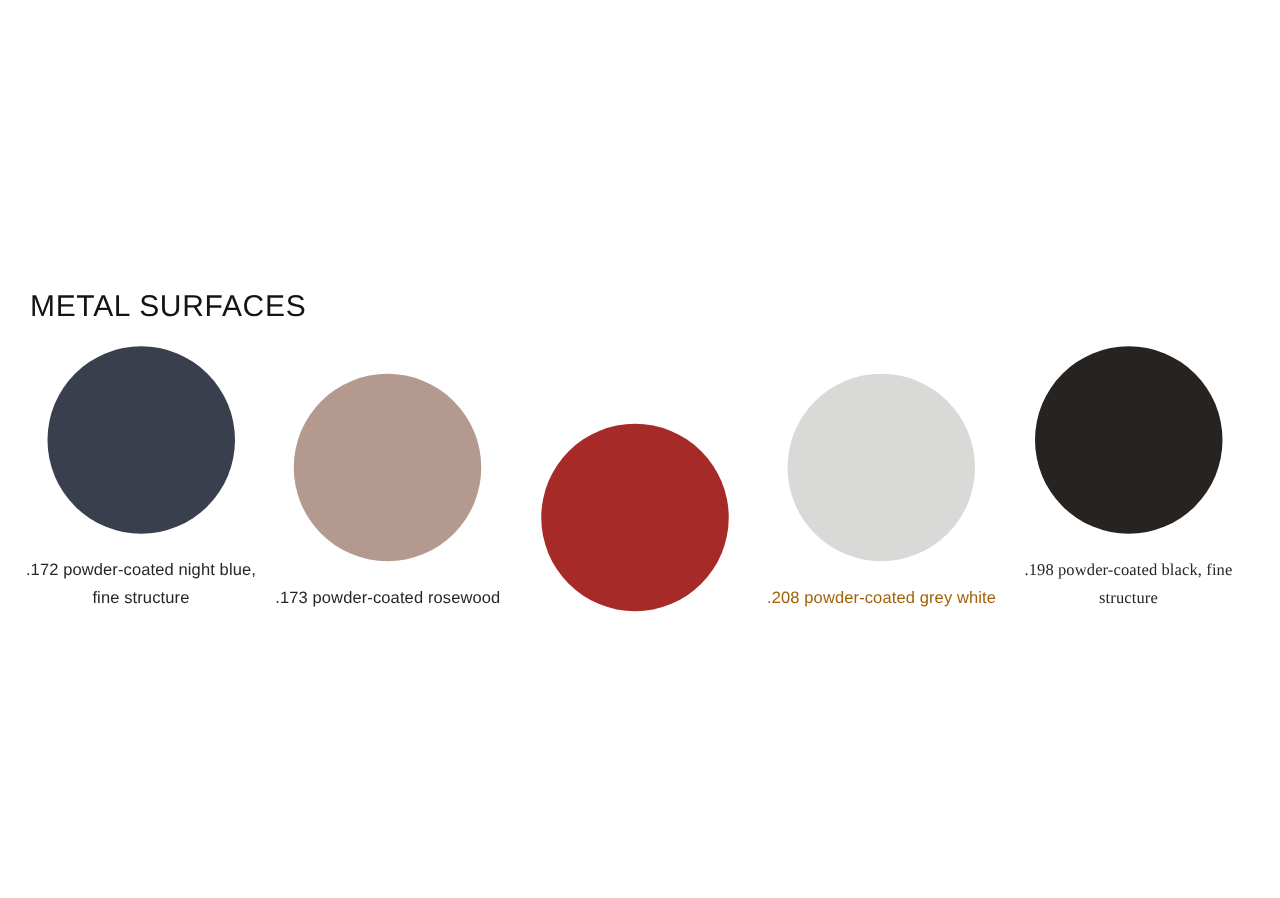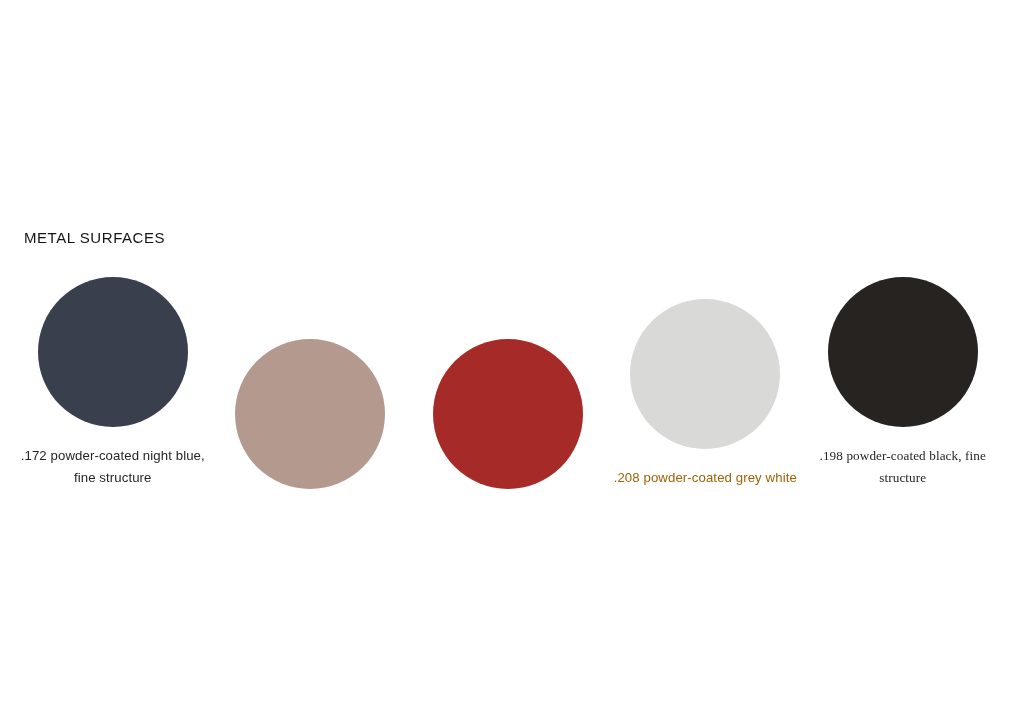--- a/index.html
+++ b/index.html
@@ -22,21 +22,21 @@
     width: 1024px;
     height: 718px;
     background: #ffffff;
   }
 
   
   #section-title {
     position: absolute;
     left: 24px;
     top: 213px;
-    font-size: 15px;
+    font-size: 24px;
     font-weight: 400;
     letter-spacing: 0.55px;
     line-height: 26px;
     color: #141414;
     white-space: nowrap;
   }
 
   
   #swatch-row {
     position: absolute;
@@ -83,20 +83,21 @@
 
   <div id="swatch-row">
 
     <div class="swatch">
       <div class="swatch-disc" style="background: rgb(58, 63, 77);"></div>
       <div class="swatch-caption" style="color: rgb(38, 38, 38);">.172 powder-coated night blue, fine structure</div>
     </div>
 
     <div class="swatch">
       <div class="swatch-disc" style="background: rgb(180, 154, 142);"></div>
+      <div class="swatch-caption" style="color: rgb(38, 38, 38);">.173 powder-coated rosewood</div>
     </div>
 
     <div class="swatch">
       <div class="swatch-disc" style="background: rgb(166, 43, 40);"></div>
     </div>
 
     <div class="swatch">
       <div class="swatch-disc" style="background: rgb(217, 217, 215);"></div>
       <div class="swatch-caption" style="color: #a16207;">.208 powder-coated grey white</div>
     </div>

